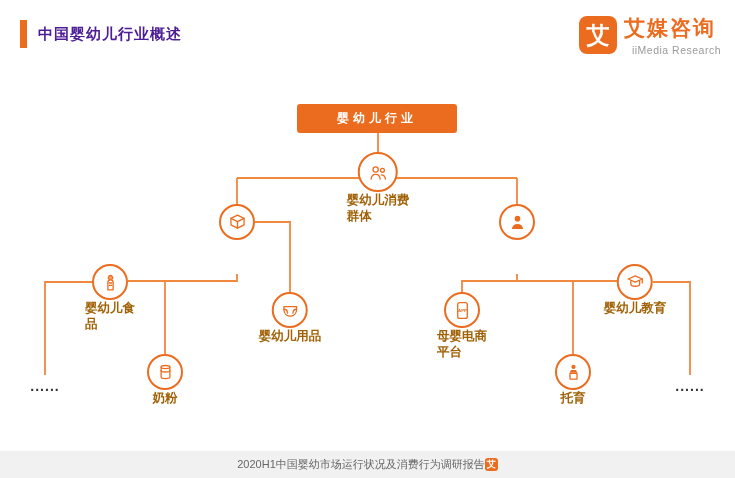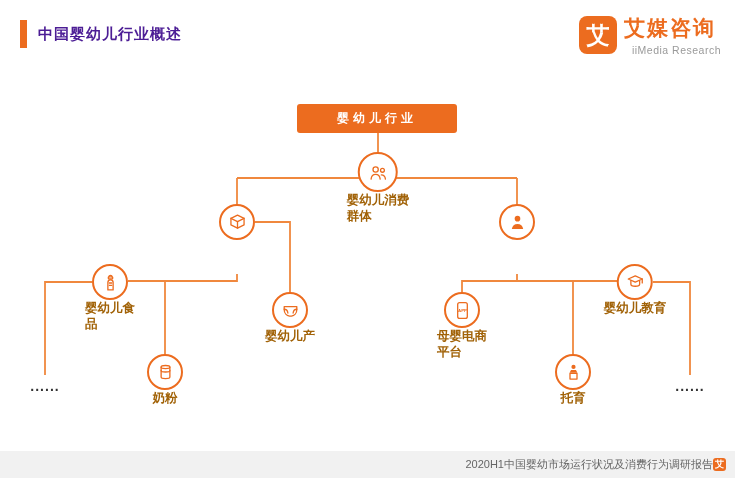--- a/index.html
+++ b/index.html
@@ -39,21 +39,21 @@
   .circle svg .ln { fill:none; stroke:currentColor; stroke-width:1.5; stroke-linecap:round; stroke-linejoin:round; }
   .circle svg .fl { fill:currentColor; stroke:none; }
   .circle svg text { fill:currentColor; font-family:"Liberation Sans",sans-serif; font-weight:bold; }
   .label { font-size:12.5px; font-weight:bold; color:#a16207;
     white-space:pre-line; line-height:1.28; }
   .ellipsis { position:absolute; transform:translateX(-50%); font-size:14px;
     font-weight:bold; color:#333; letter-spacing:1px; }
 
   
   .footer { position:absolute; left:0; right:0; bottom:0; height:27px; background:#f1f1f1;
-    display:flex; align-items:center; justify-content:flex-end; padding:0 9px;
+    display:flex; align-items:center; justify-content:center; padding:0 9px;
     font-size:11px; color:#666; }
   .f-right { display:flex; align-items:center; gap:10px; color:#888; }
   .f-logo { width:13px; height:13px; background:var(--accent); border-radius:3px; color:#fff;
     font-size:9px; font-weight:bold; display:flex; align-items:center; justify-content:center; }
 </style>
 </head>
 <body>
 
 <div class="header">
   <div class="title-block">
@@ -131,21 +131,21 @@
 品</div>
 </div>
 
 <div class="node" style="left:290px; top:292px;">
   <div class="circle">
     <svg viewBox="0 0 24 24">
         <path class="ln" d="M4.8 7.5h14.4v3.7c0 3.9-2.9 6.8-6 7.3h-2.4c-3.1-.5-6-3.4-6-7.3z"></path>
         <path class="ln" d="M4.8 10.6c2.1 0 3.9 1.7 4.2 4.3M19.2 10.6c-2.1 0-3.9 1.7-4.2 4.3"></path>
       </svg>
   </div>
-  <div class="label">婴幼儿产</div>
+  <div class="label">婴幼儿用品</div>
 </div>
 
 <div class="node" style="left:165px; top:354px;">
   <div class="circle">
     <svg viewBox="0 0 24 24">
         <ellipse class="ln" cx="12" cy="5.8" rx="5" ry="1.8"></ellipse>
         <path class="ln" d="M7 5.8v11.4c0 1 2.2 1.8 5 1.8s5-.8 5-1.8V5.8"></path>
         <path class="ln" d="M7 9.6c0 1 2.2 1.8 5 1.8s5-.8 5-1.8"></path>
       </svg>
   </div>

